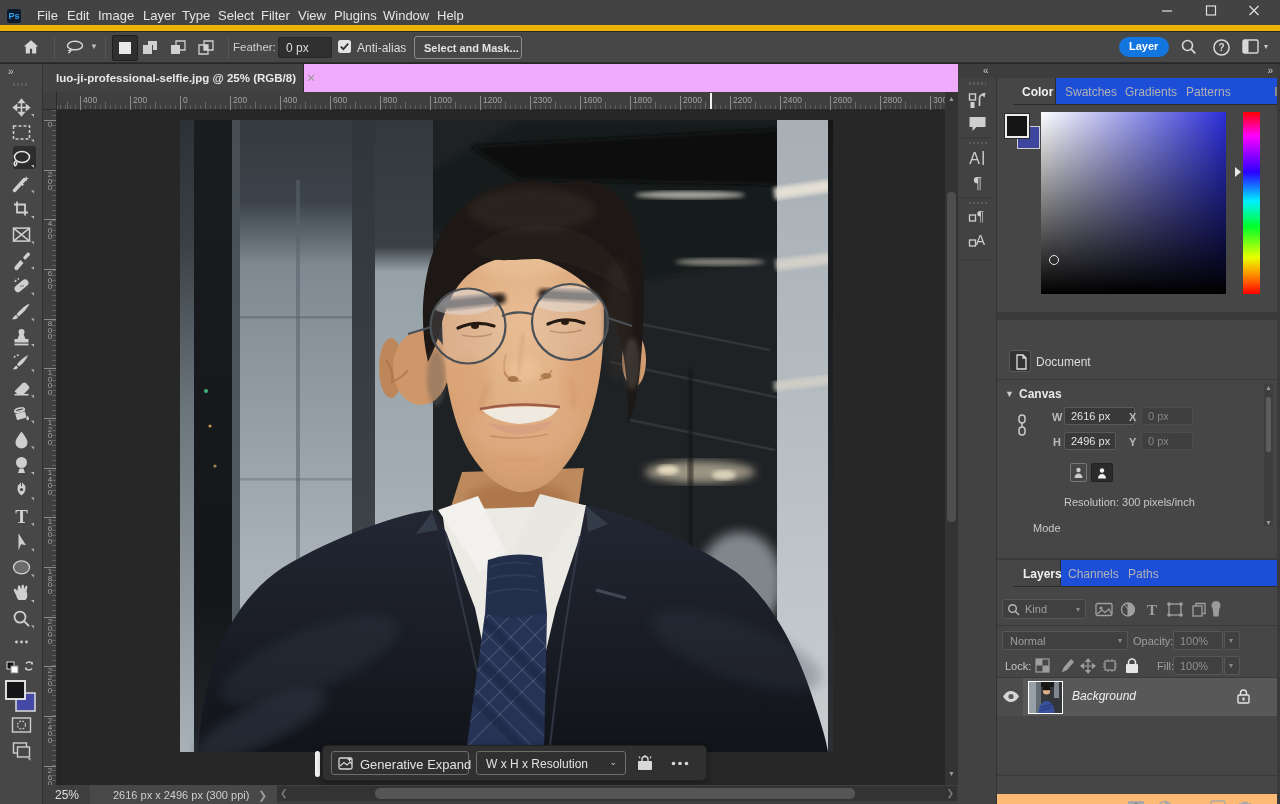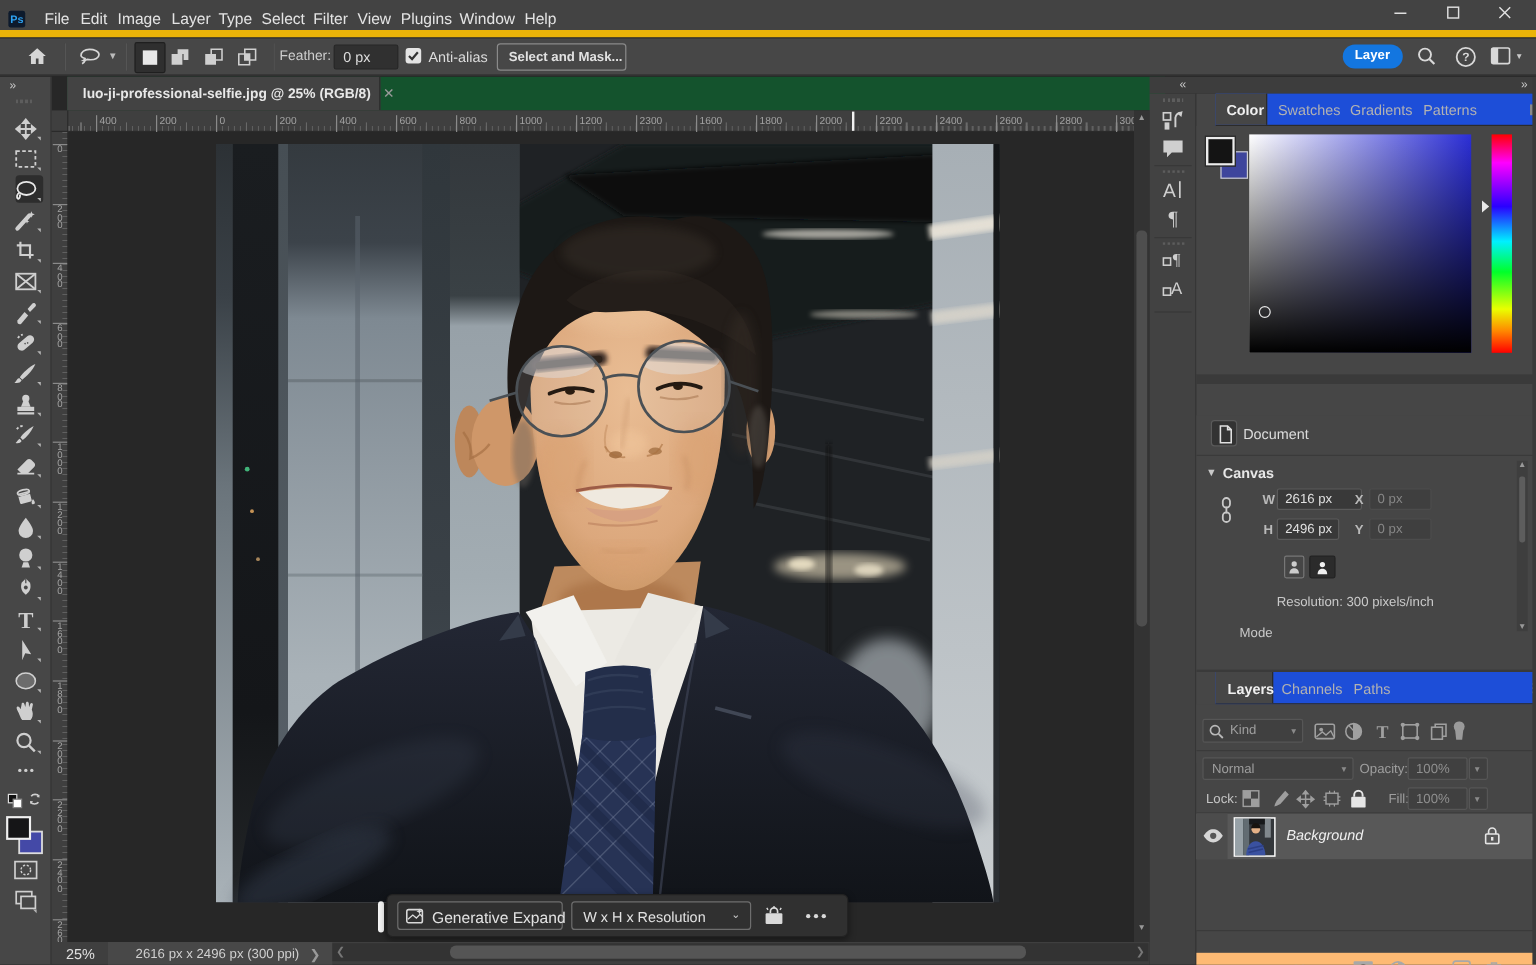--- a/index.html
+++ b/index.html
@@ -15,21 +15,21 @@
   #pslogo { position:absolute; left:7px; top:9px; width:14px; height:14px; background:#0d1a2c;
     border-radius:2px; color:#2ea3f2; font-size:9px; font-weight:bold; text-align:center; line-height:14px; }
   .winbtn { position:absolute; top:0; width:14px; height:22px; }
 
   
   #optionsbar { left:0; top:32px; width:1280px; height:31px; background:#474747;
     border-bottom:1px solid #2e2e2e; color:#dedede; font-size:12px; }
   .vsep { position:absolute; top:4px; width:1px; height:23px; background:#383838; border-right:1px solid #555; }
 
   
-  #tabrow { left:56px; top:64px; width:915px; height:28px; background:#14532d; }
+  #tabrow { left:43px; top:64px; width:915px; height:28px; background:#f0abfc; }
   #doctab { position:absolute; left:0; top:0; width:261px; height:28px; background:#434343; border-right:1px solid #2b2b2b;
     color:#e8e8e8; font-size:11.5px; font-weight:bold; padding:7px 0 0 13px; white-space:nowrap; }
   #toolbar { left:0; top:64px; width:43px; height:740px; background:#474747; border-right:1px solid #333; }
   #rulertop { left:57px; top:92px; width:888px; height:18px; background:#3f3f3f; border-bottom:1px solid #2a2a2a; }
   #rulerleft { left:43px; top:110px; width:14px; height:675px; background:#3f3f3f; border-right:1px solid #2a2a2a; }
   #rulercorner { left:43px; top:92px; width:14px; height:18px; background:#3f3f3f;
     border-right:1px solid #2a2a2a; border-bottom:1px solid #2a2a2a; }
   #canvas { left:57px; top:110px; width:888px; height:675px; background:#272727; overflow:hidden; }
   #vscroll { left:945px; top:92px; width:13px; height:693px; background:#333333; }
   #statusbar { left:43px; top:785px; width:915px; height:19px; background:#3f3f3f; color:#cfcfcf; font-size:11px; }

